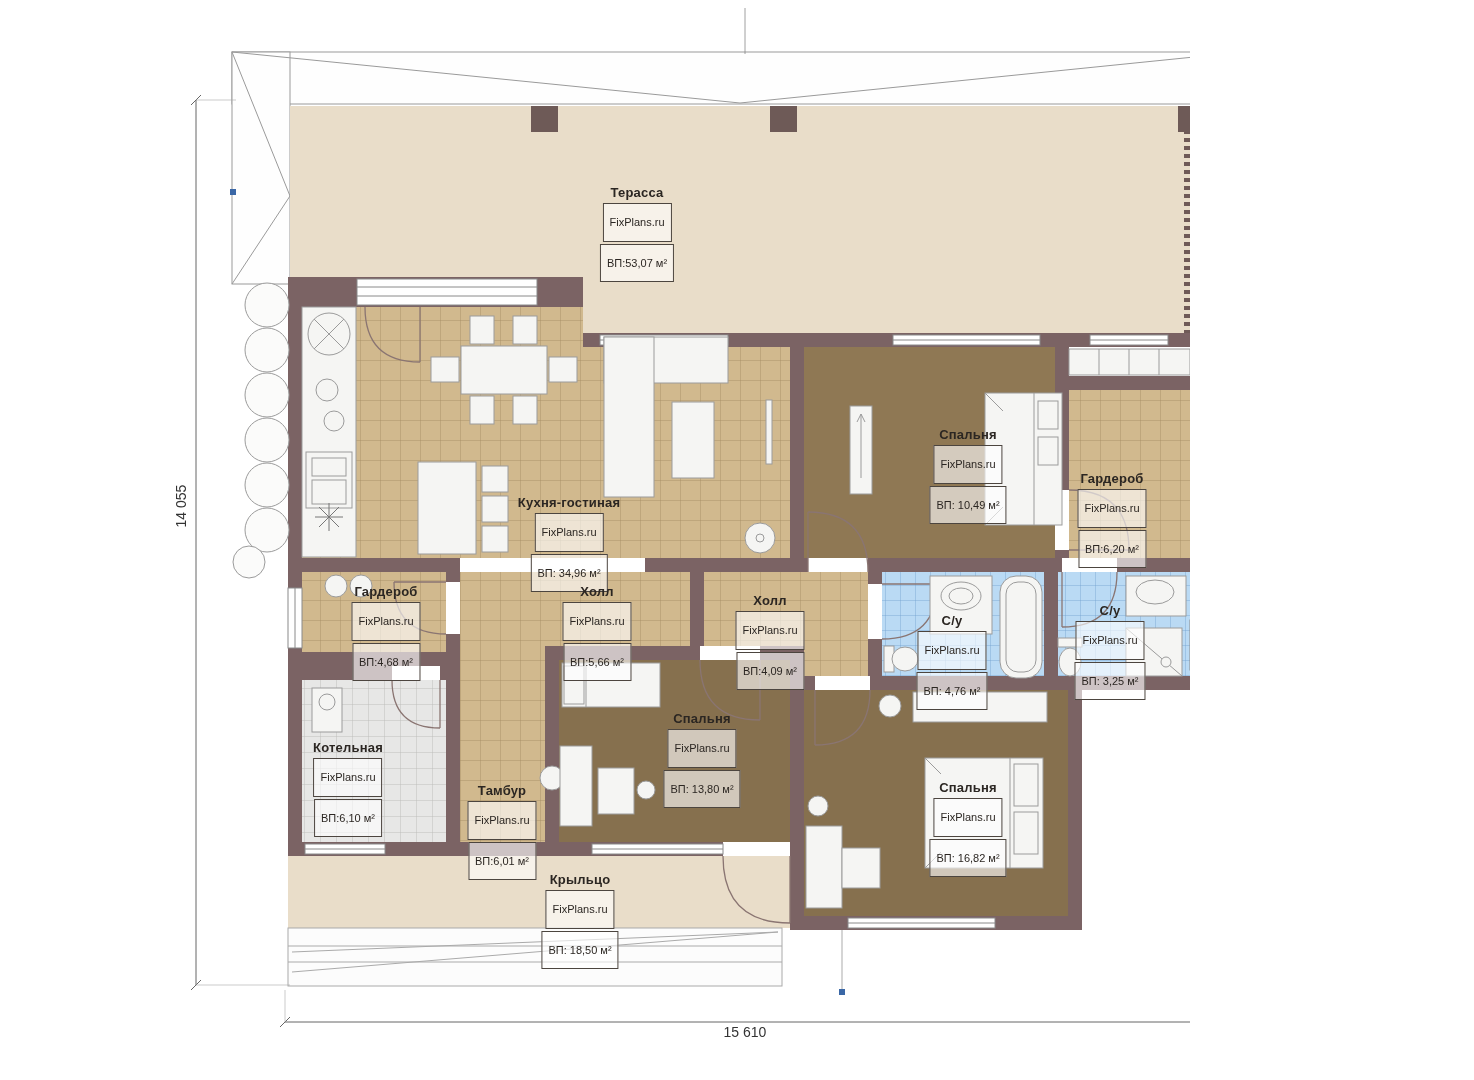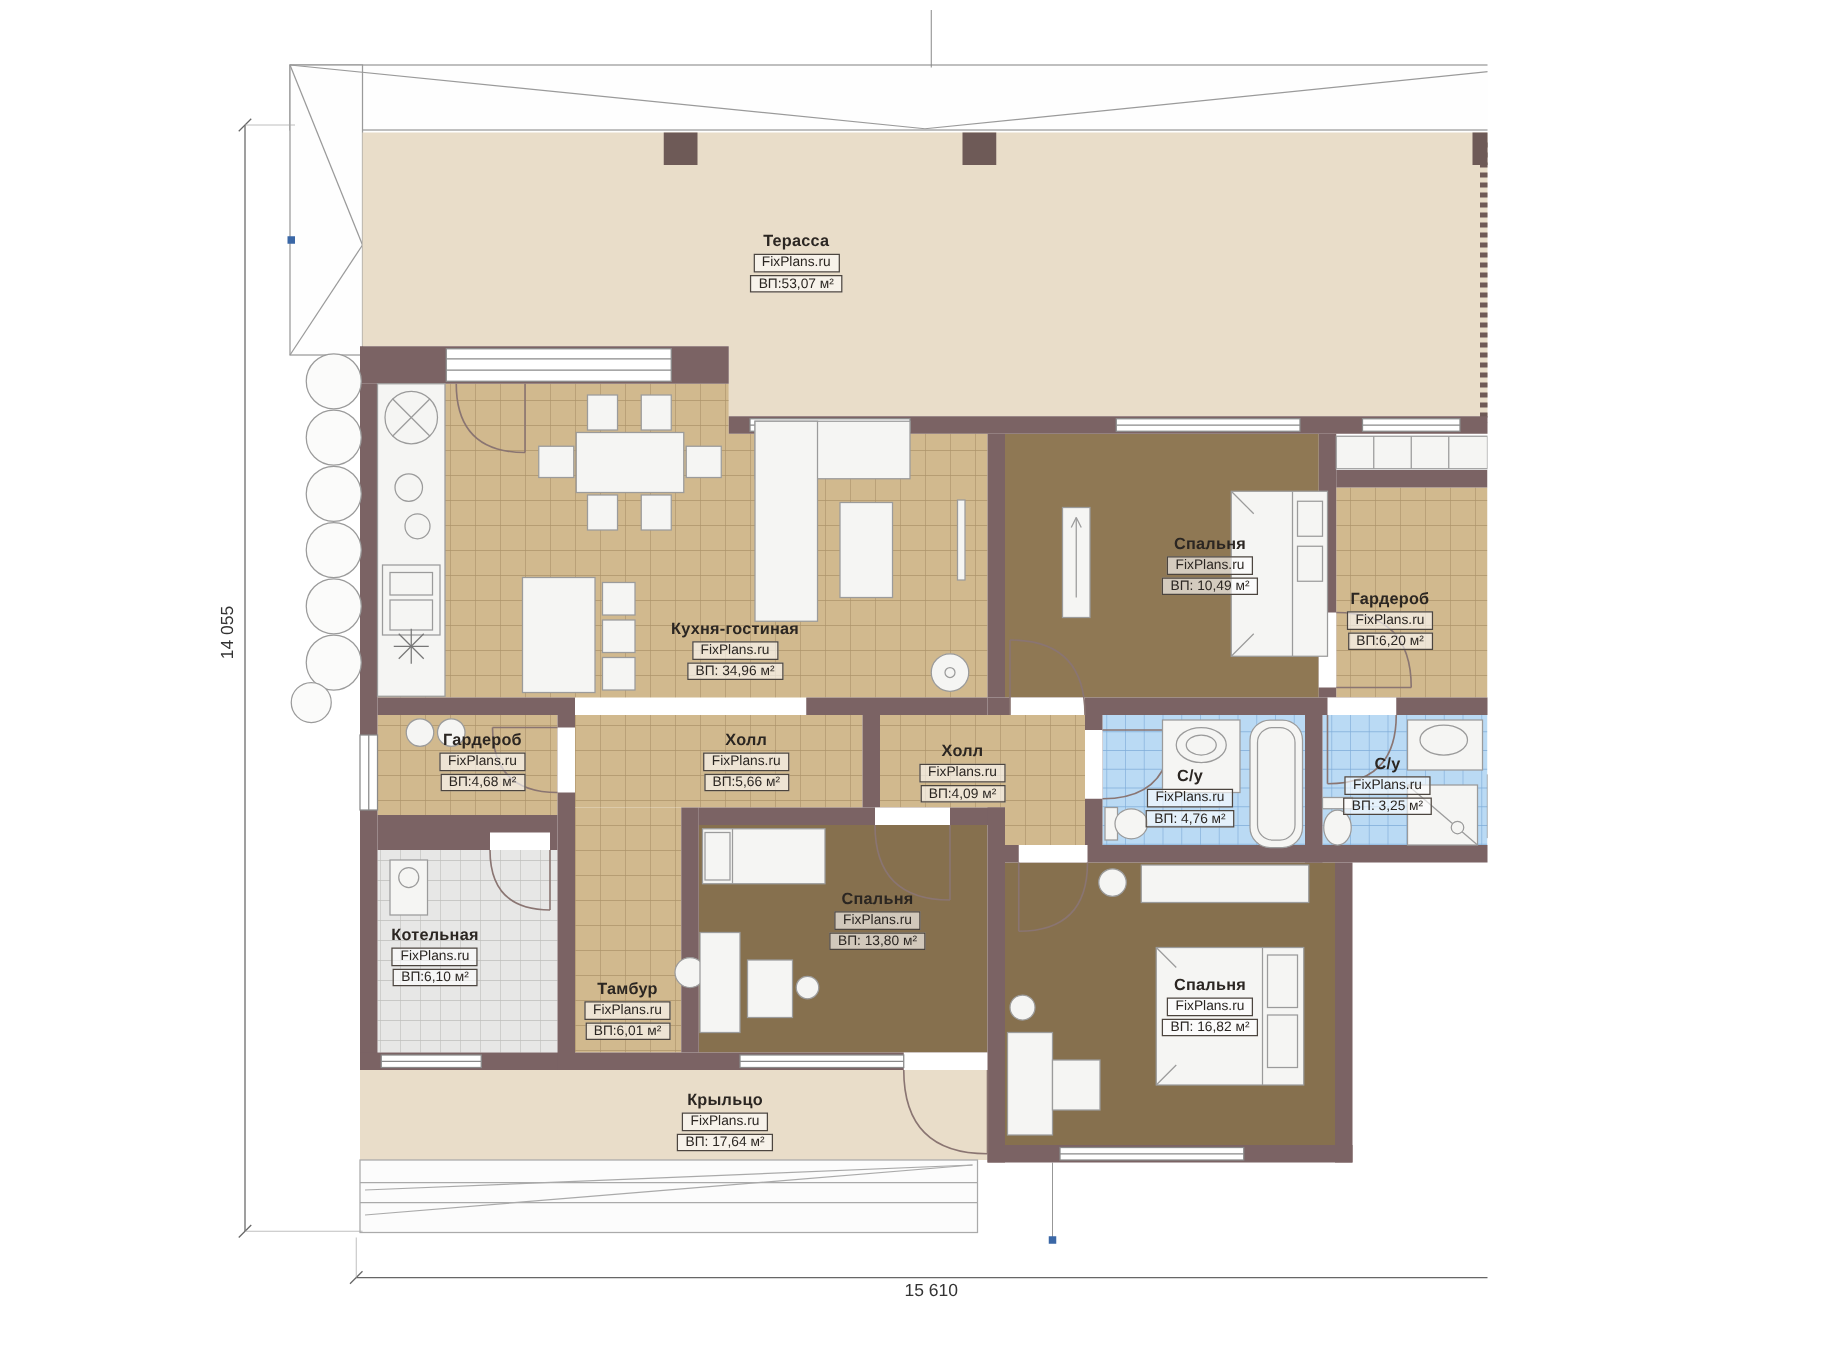--- a/index.html
+++ b/index.html
@@ -2,21 +2,21 @@
 <html><head>
 <meta charset="utf-8">
 <style>
   html,body{margin:0;padding:0;background:#fff;}
   #plan{position:relative;width:1190px;height:1080px;background:#ffffff;overflow:hidden;
         font-family:"Liberation Sans",sans-serif;}
   #plan svg{position:absolute;left:0;top:0;}
   .room-label{position:absolute;transform:translateX(-50%);text-align:center;color:#2b2622;z-index:5;line-height:1.15;}
   .rn{font-weight:bold;font-size:13px;letter-spacing:.2px;white-space:nowrap;}
   .rw,.ra{display:block;margin:2px auto 0;border:1px solid #4c453f;background:rgba(255,255,255,.62);
-          font-size:11px;padding:0 6px;width:max-content;white-space:nowrap;}
+          font-size:11px;padding:12px 6px;width:max-content;white-space:nowrap;}
   .dim-label{position:absolute;font-size:14px;color:#333;z-index:4;white-space:nowrap;}
   .dim-v{transform:rotate(-90deg);transform-origin:center;}
   .dim-h{transform:translateX(-50%);}
 </style>
 </head>
 <body>
 
 <div id="plan">
 
 <svg width="1474" height="1080" viewBox="0 0 1474 1080">
@@ -310,21 +310,21 @@
     <rect x="839" y="989" width="6" height="6"></rect>
     <rect x="230" y="189" width="6" height="6"></rect>
   </g>
 </svg>
 
 <div class="room-label" style="left:637px;top:186px">
   <div class="rn">Терасса</div>
   <div class="rw">FixPlans.ru</div>
   <div class="ra">ВП:53,07 м²</div>
 </div>
-<div class="room-label" style="left:588px;top:496px">
+<div class="room-label" style="left:569px;top:496px">
   <div class="rn">Кухня-гостиная</div>
   <div class="rw">FixPlans.ru</div>
   <div class="ra">ВП: 34,96 м²</div>
 </div>
 <div class="room-label" style="left:968px;top:428px">
   <div class="rn">Спальня</div>
   <div class="rw">FixPlans.ru</div>
   <div class="ra">ВП: 10,49 м²</div>
 </div>
 <div class="room-label" style="left:1112px;top:472px">
@@ -373,19 +373,19 @@
   <div class="ra">ВП: 13,80 м²</div>
 </div>
 <div class="room-label" style="left:968px;top:781px">
   <div class="rn">Спальня</div>
   <div class="rw">FixPlans.ru</div>
   <div class="ra">ВП: 16,82 м²</div>
 </div>
 <div class="room-label" style="left:580px;top:873px">
   <div class="rn">Крыльцо</div>
   <div class="rw">FixPlans.ru</div>
-  <div class="ra">ВП: 17,64 м²</div>
+  <div class="ra">ВП: 18,50 м²</div>
 </div>
 
 <div class="dim-label dim-v" style="left:160px;top:498px">14 055</div>
 <div class="dim-label dim-h" style="left:745px;top:1024px">15 610</div>
 
 </div>
 
 </body></html>

